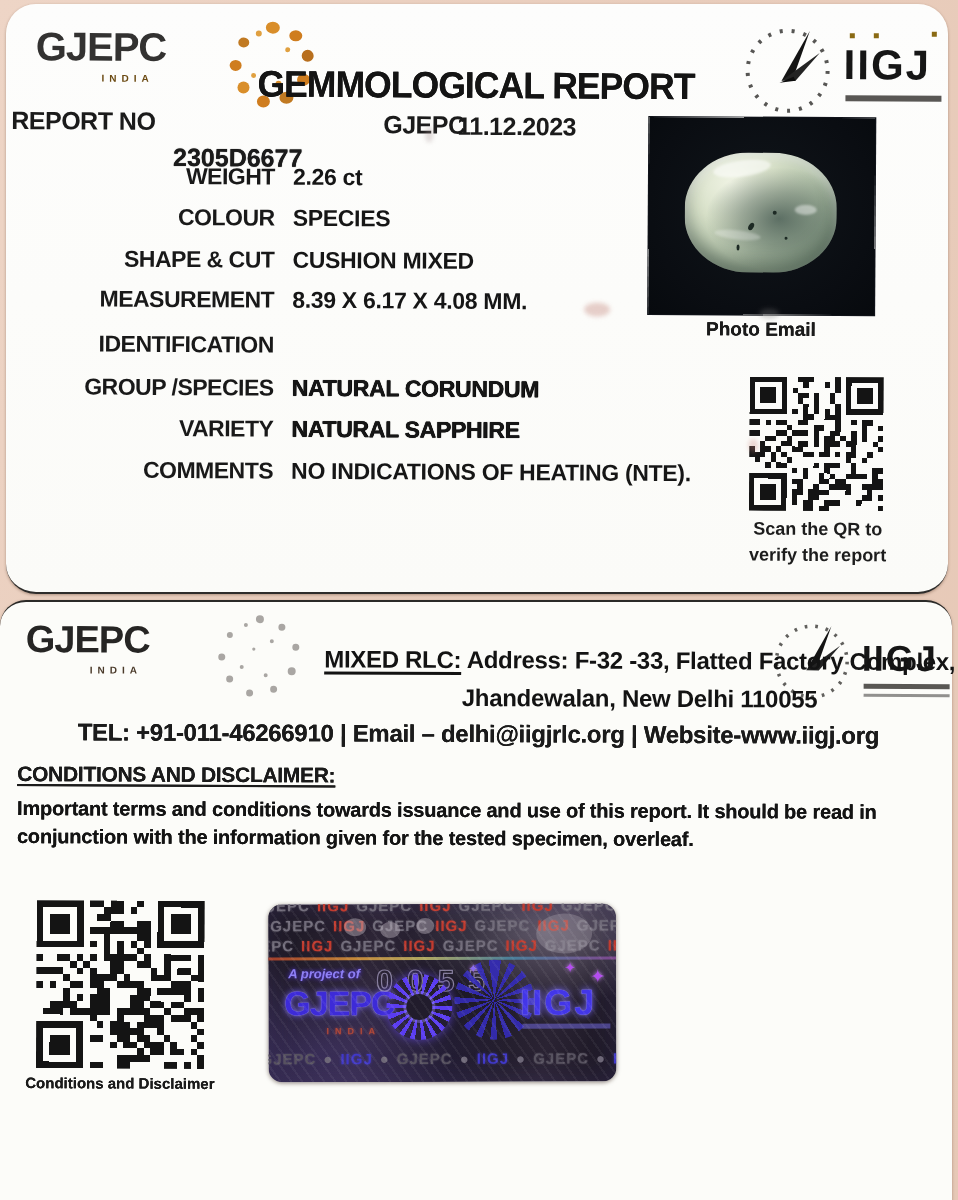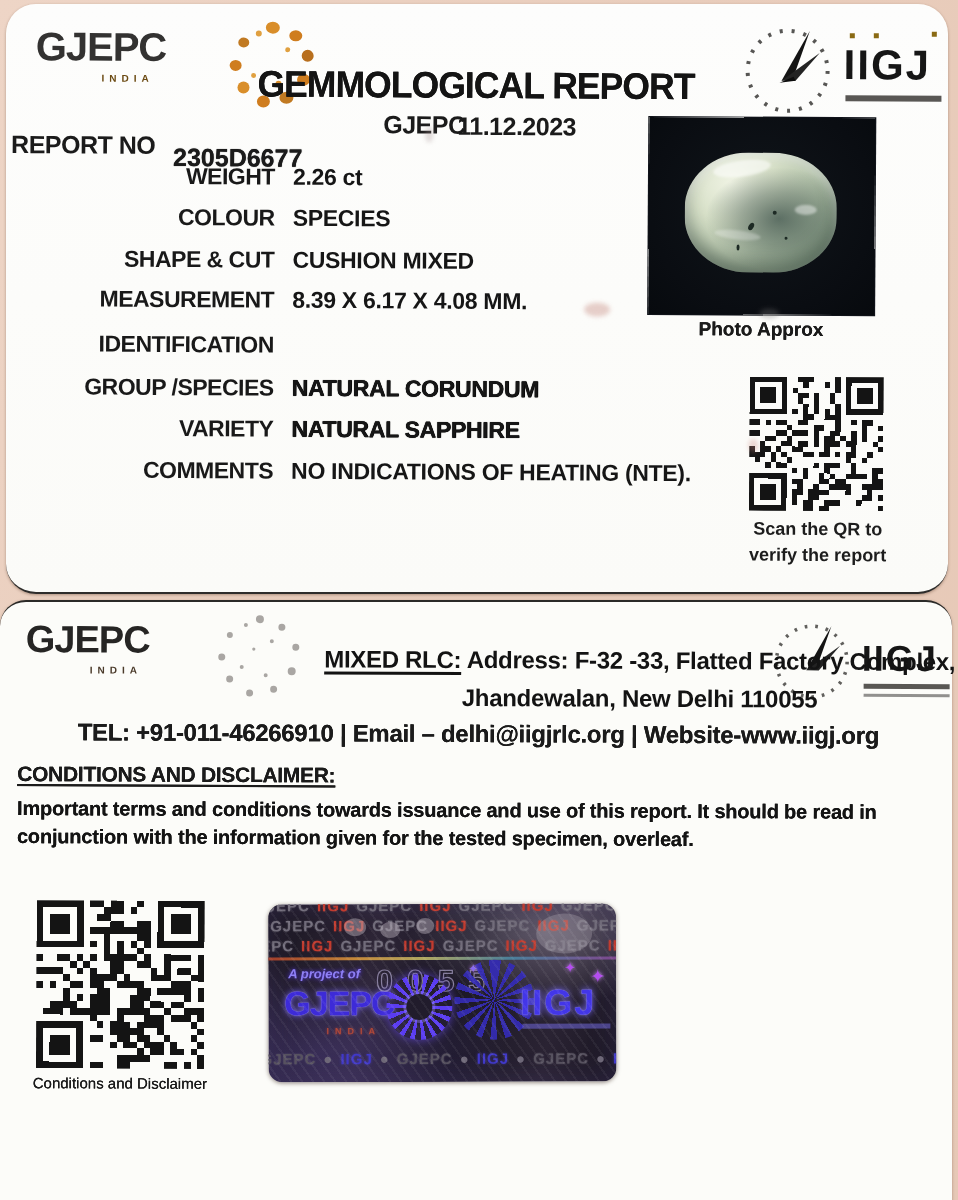--- a/index.html
+++ b/index.html
@@ -74,21 +74,21 @@
   #tel-line{font-size:24px;font-weight:700;letter-spacing:-.3px;white-space:nowrap;text-shadow:0 0 .5px #000;}
   #disclaimer-heading{
     font-size:21px;font-weight:700;letter-spacing:-.3px;
     text-decoration:underline;text-decoration-thickness:2px;text-underline-offset:3px;
     text-shadow:0 0 .6px #000;
   }
   #disclaimer-body{
     font-size:20px;font-weight:700;letter-spacing:-.2px;line-height:28px;color:#141414;
     text-shadow:0 0 .4px #000;
   }
-  #qr2-caption{font-size:15px;font-weight:400;text-align:center;text-shadow:0 0 .5px #000;}
+  #qr2-caption{font-size:15px;font-weight:700;text-align:center;text-shadow:0 0 .5px #000;}
   
   #hologram{
     left:270px;top:300px;width:348px;height:178px;border-radius:14px;
     overflow:hidden;transform:rotate(-.4deg);
     background:
       radial-gradient(ellipse at 80% 15%, rgba(205,195,215,.35) 0%, rgba(205,195,215,0) 35%),
       radial-gradient(ellipse at 15% 85%, rgba(90,70,160,.35) 0%, rgba(90,70,160,0) 45%),
       linear-gradient(100deg,#1b1722 0%,#2d2536 30%,#1c1826 55%,#2a2333 80%,#1a1622 100%);
     box-shadow:0 1px 4px rgba(40,20,10,.5), inset 0 0 30px rgba(120,100,200,.18);
   }
@@ -164,21 +164,21 @@
       </svg>
       <span class="abs iigj-word" style="left:108px;top:24px;font-size:42px;">IIGJ</span>
       <div class="abs" style="left:114px;top:16px;width:5px;height:5px;background:#8a6a14;"></div>
       <div class="abs" style="left:138px;top:16px;width:5px;height:5px;background:#8a6a14;"></div>
       <div class="abs" style="left:196px;top:14px;width:5px;height:5px;background:#8a6a14;"></div>
       <div class="abs logo-bar" style="left:110px;top:78px;width:96px;height:6px;"></div>
     </div>
 
     <div class="abs" id="doc-title" style="left:252px;top:58px;">GEMMOLOGICAL REPORT</div>
 
-    <div class="abs rep-label" style="left:6px;top:102px;margin-top:24px;">REPORT NO</div>
+    <div class="abs rep-label" style="left:6px;top:102px;">REPORT NO</div>
     <div class="abs rep-val" style="left:168px;top:102px;margin-top:36px;">2305D6677</div>
     <div class="abs rep-label" style="left:378px;top:104px;">GJEPC</div>
     <div class="abs rep-label" style="left:452px;top:105px;">11.12.2023</div>
 
     <div class="abs" style="left:0;top:158px;">
       <div class="frow-label">WEIGHT</div>
       <div class="frow-value">2.26 ct</div>
     </div>
     <div class="abs" style="left:0;top:199px;">
       <div class="frow-label">COLOUR</div>
@@ -214,21 +214,21 @@
         <div class="facet" style="left:28px;top:8px;width:58px;height:16px;border-radius:50%;transform:rotate(-8deg);"></div>
         <div class="facet" style="left:110px;top:52px;width:22px;height:10px;border-radius:50%;opacity:.8;"></div>
         <div class="facet" style="left:30px;top:78px;width:46px;height:9px;border-radius:50%;opacity:.5;transform:rotate(6deg);"></div>
         <div class="gem-fleck" style="left:64px;top:70px;width:5px;height:8px;transform:rotate(30deg);"></div>
         <div class="gem-fleck" style="left:88px;top:58px;width:4px;height:4px;"></div>
         <div class="gem-fleck" style="left:52px;top:92px;width:3px;height:6px;"></div>
         <div class="gem-fleck" style="left:100px;top:84px;width:3px;height:3px;"></div>
       </div>
     </div>
     <div class="abs" style="left:644px;top:310px;width:226px;text-align:center;">
-      <span id="photo-caption">Photo Approx</span>
+      <span id="photo-caption">Photo Email</span>
     </div>
 
     <div class="abs qr" style="left:746px;top:368px;width:134px;height:134px;">
       <svg id="qr1" shape-rendering="crispEdges" viewBox="0 0 25 25">
           <rect x="0" y="0" width="1" height="1" fill="#141414"></rect>
           <rect x="1" y="0" width="1" height="1" fill="#141414"></rect>
           <rect x="2" y="0" width="1" height="1" fill="#141414"></rect>
           <rect x="3" y="0" width="1" height="1" fill="#141414"></rect>
           <rect x="4" y="0" width="1" height="1" fill="#141414"></rect>
           <rect x="5" y="0" width="1" height="1" fill="#141414"></rect>

